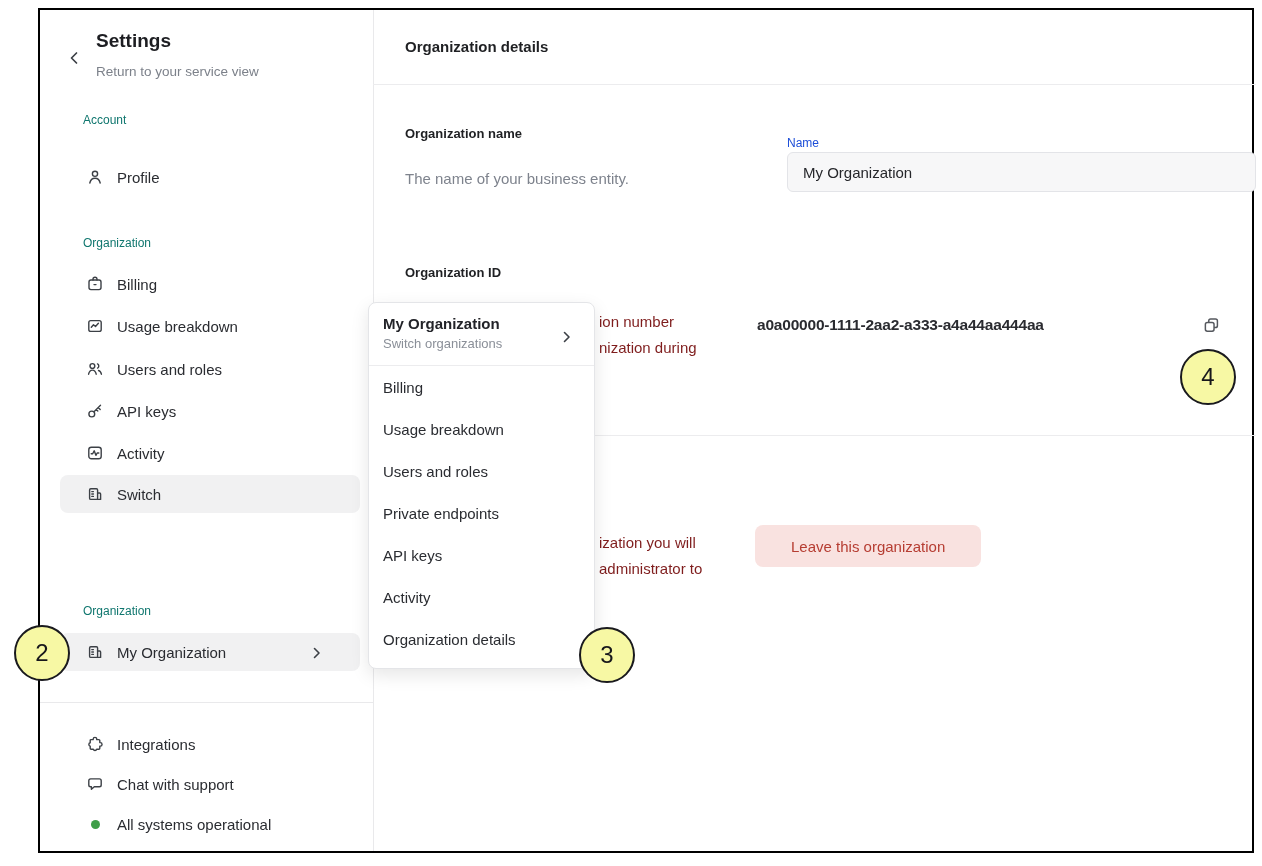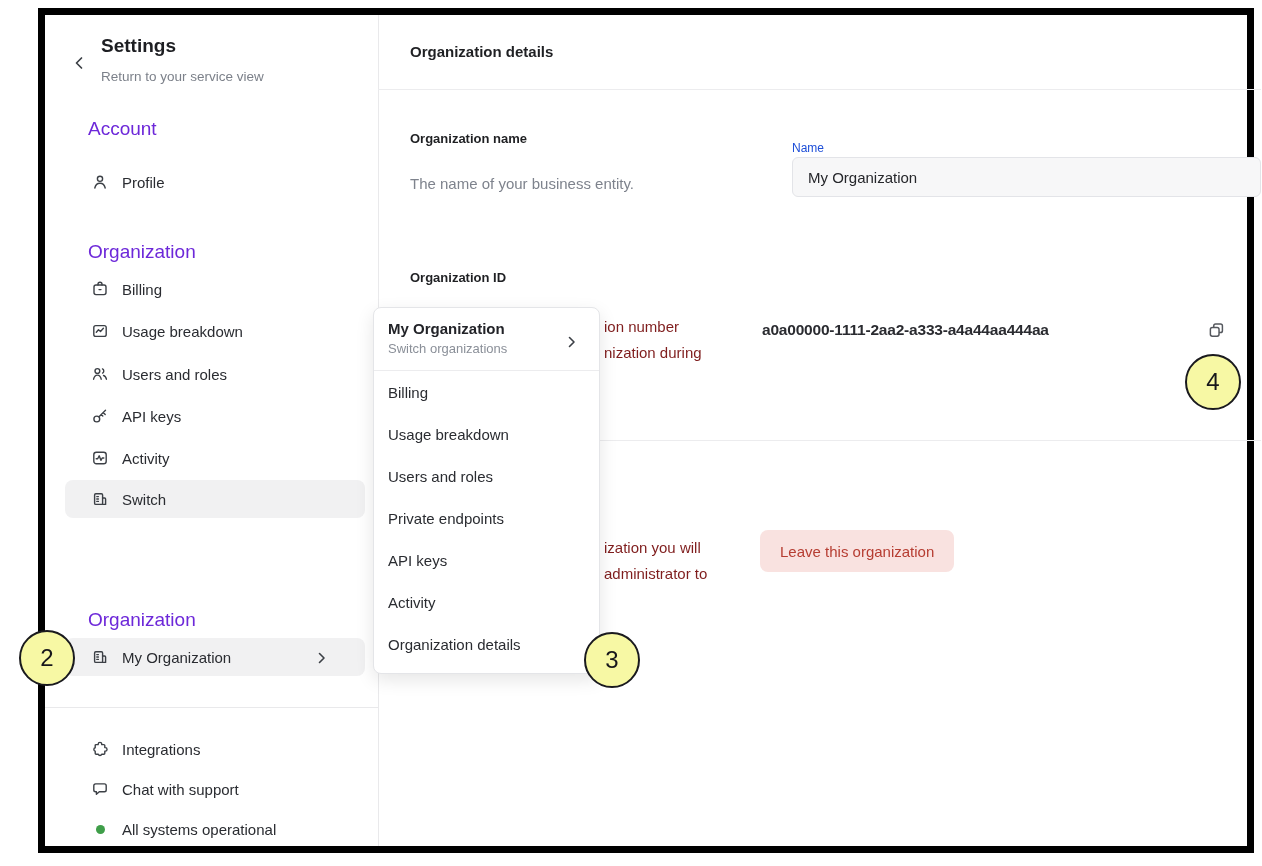--- a/index.html
+++ b/index.html
@@ -5,29 +5,29 @@
   * { box-sizing: border-box; margin: 0; padding: 0; }
   html,body { background:#ffffff; }
   body {
     width:1262px; height:866px; position:relative;
     font-family:"Liberation Sans", sans-serif;
     color:#26272b;
     -webkit-font-smoothing:antialiased;
   }
   .frame {
     position:absolute; left:38px; top:8px; width:1216px; height:845px;
-    background:#ffffff; border:7px solid #000000;
+    background:#ffffff; border:2px solid #000000;
   }
   
   .sidebar { position:absolute; left:0; top:0; width:333px; height:100%; background:#fff; }
   .sidebar-divider { position:absolute; left:333px; top:0; width:1px; height:100%; background:#e9e9eb; }
   .back-btn { position:absolute; left:24px; top:38px; width:20px; height:20px; display:flex; align-items:center; justify-content:center; cursor:pointer; }
   .sb-title { position:absolute; left:56px; top:20px; font-size:19px; font-weight:700; color:#1d1e22; }
   .sb-subtitle { position:absolute; left:56px; top:54px; font-size:13.5px; color:#7c818a; }
-  .sb-label { position:absolute; left:43px; font-size:19px; color:#6d28d9; }
+  .sb-label { position:absolute; left:43px; font-size:12px; color:#0f766e; }
   .sb-row {
     position:absolute; left:20px; width:300px; height:38px;
     display:flex; align-items:center; gap:13px; padding-left:26px;
     border-radius:8px; font-size:15px; color:#2a2c31; cursor:pointer;
   }
   .sb-row.active { background:#f1f1f2; }
   .sb-row .icn { width:18px; height:18px; flex:0 0 18px; display:flex; align-items:center; justify-content:center; }
   .sb-row .row-chevron { position:absolute; left:252px; top:12px; }
   .sb-footer-divider { position:absolute; left:0; top:692px; width:333px; height:1px; background:#e9e9eb; }
   .status-dot { width:9px; height:9px; border-radius:50%; background:#3f9e49; }
@@ -42,21 +42,21 @@
   .name-input {
     position:absolute; left:747px; top:142px; width:469px; height:40px;
     background:#f7f7f8; border:1px solid #e3e4e8; border-radius:6px;
     font-size:15px; color:#26272b; padding:0 15px;
     font-family:"Liberation Sans", sans-serif;
   }
   .org-id-value { position:absolute; left:717px; top:306px; font-size:15.5px; font-weight:700; color:#2a2b30; letter-spacing:-0.2px;text-align:right; }
   .copy-btn { position:absolute; left:1160px; top:304px; width:22px; height:22px; display:flex; align-items:center; justify-content:center; cursor:pointer; background:none; border:none; }
   .frag { position:absolute; left:559px; font-size:15px; color:#7f1d1d; white-space:nowrap; }
   .leave-btn {
-    position:absolute; left:715px; top:515px; height:42px; padding:0 20px;
+    position:absolute; left:715px; top:515px; height:42px; padding:0 36px;
     background:#f9e2e0; color:#b63d32; font-size:15px; border:none; border-radius:8px;
     font-family:"Liberation Sans", sans-serif; cursor:pointer;
   }
   
   .menu {
     position:absolute; left:328px; top:292px; width:227px; z-index:10;
     background:#ffffff; border:1px solid #e4e5e8; border-radius:8px;
     box-shadow:0 6px 18px rgba(0,0,0,0.10); padding-bottom:8px;
   }
   .menu-header { position:relative; padding:12px 14px 10px 14px; cursor:pointer; }

